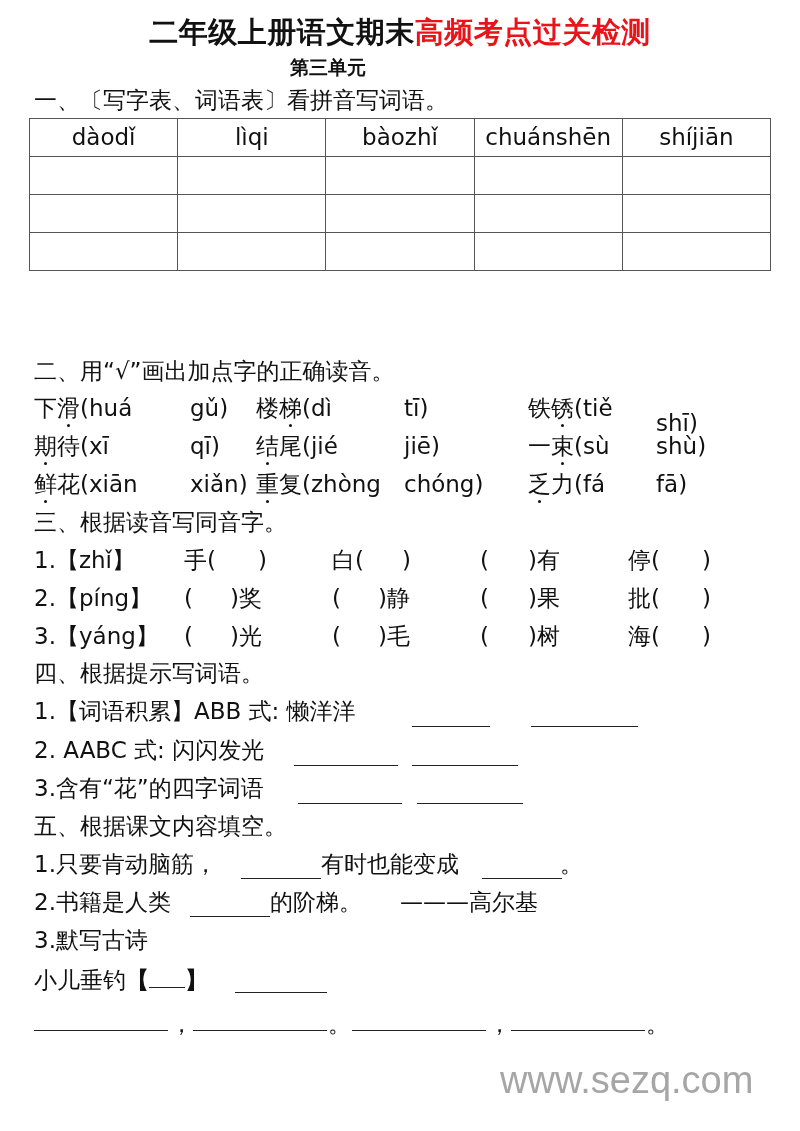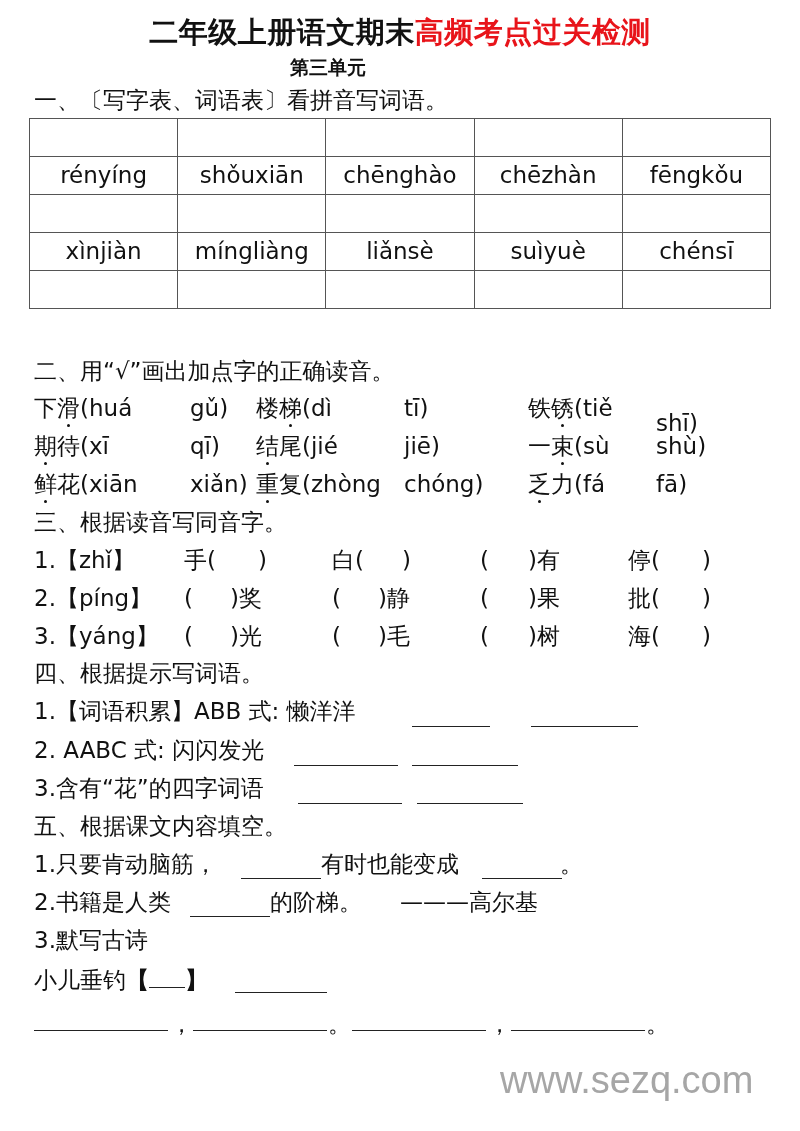--- a/index.html
+++ b/index.html
@@ -53,47 +53,40 @@
 
 <table class="py">
   <colgroup>
       <col>
       <col>
       <col>
       <col>
       <col>
     </colgroup>
   <tbody>
+      <tr>
+    <td>dàodǐ</td>
+    <td>lìqi</td>
+    <td>bàozhǐ</td>
+    <td>chuánshēn</td>
+    <td>shíjiān</td>
+  </tr>
   <tr>
     <td></td>
     <td></td>
     <td></td>
     <td></td>
     <td></td>
   </tr>
   <tr>
-    <td>rényíng</td>
-    <td>shǒuxiān</td>
-    <td>chēnghào</td>
-    <td>chēzhàn</td>
-    <td>fēngkǒu</td>
-  </tr>
-  <tr>
-    <td></td>
-    <td></td>
-    <td></td>
-    <td></td>
-    <td></td>
-  </tr>
-  <tr>
-    <td>xìnjiàn</td>
-    <td>míngliàng</td>
-    <td>liǎnsè</td>
-    <td>suìyuè</td>
-    <td>chénsī</td>
+    <td></td>
+    <td></td>
+    <td></td>
+    <td></td>
+    <td></td>
   </tr>
   <tr>
     <td></td>
     <td></td>
     <td></td>
     <td></td>
     <td></td>
   </tr>
 </tbody>
   </table>

